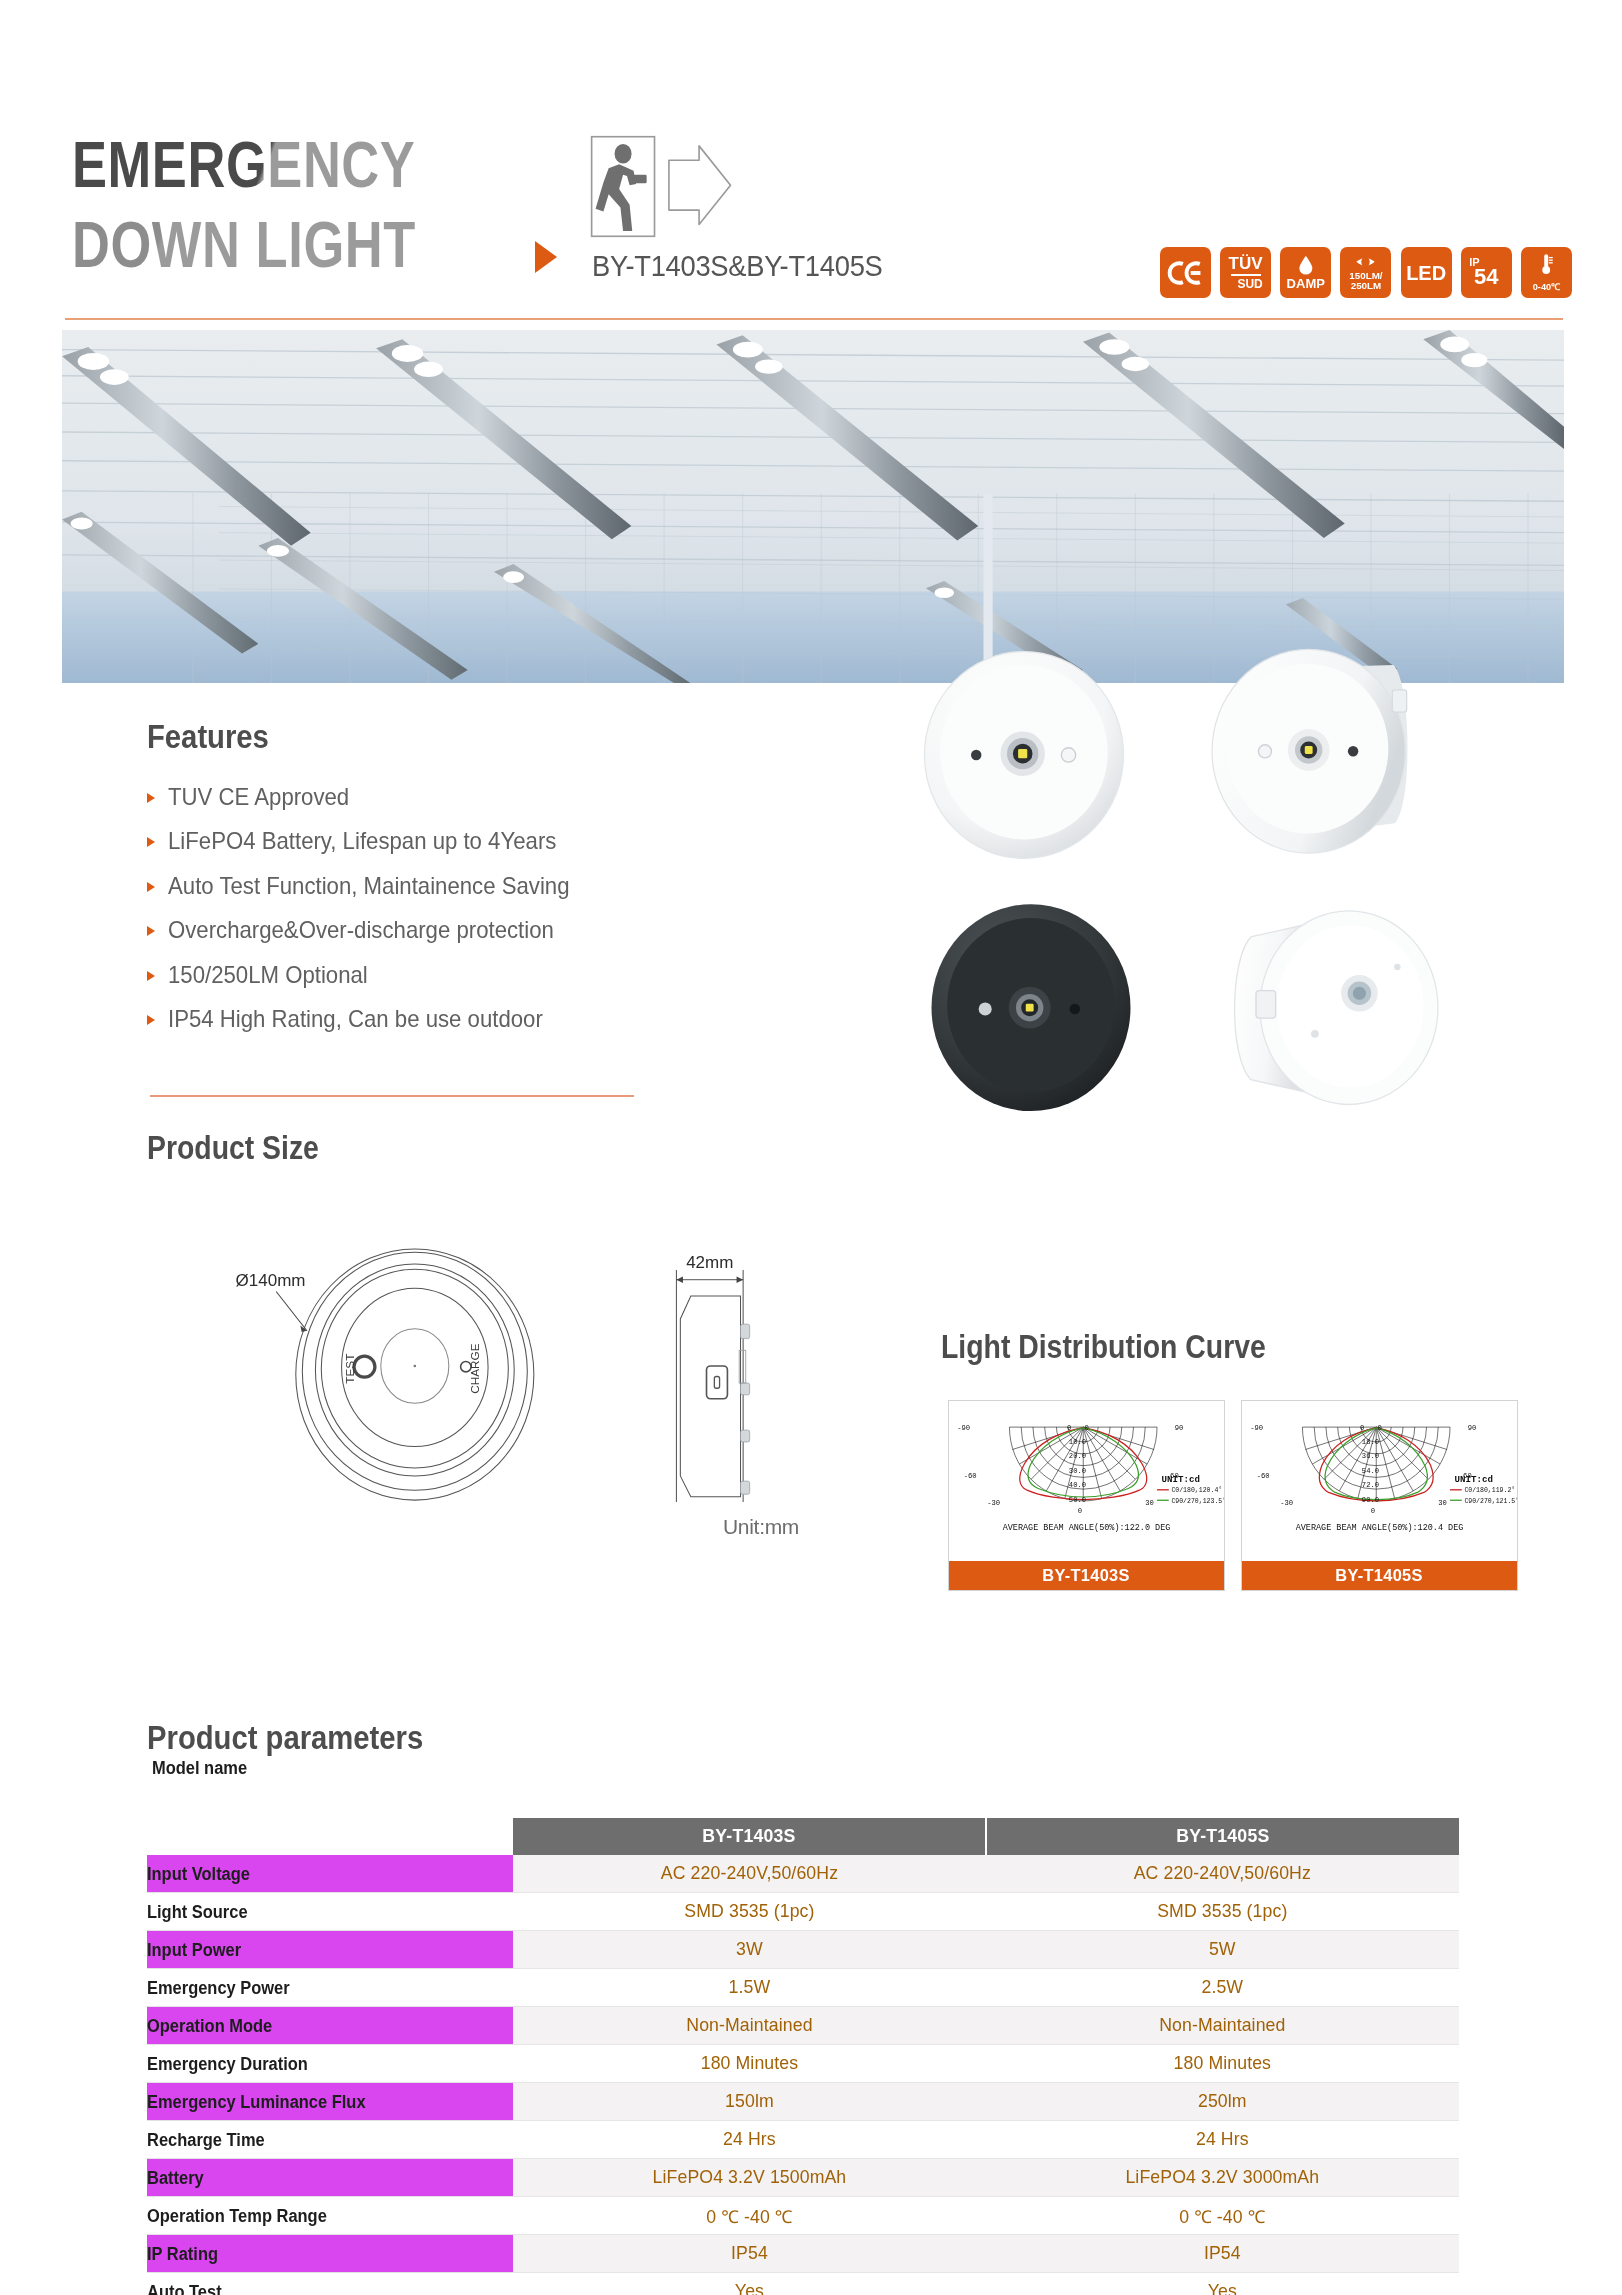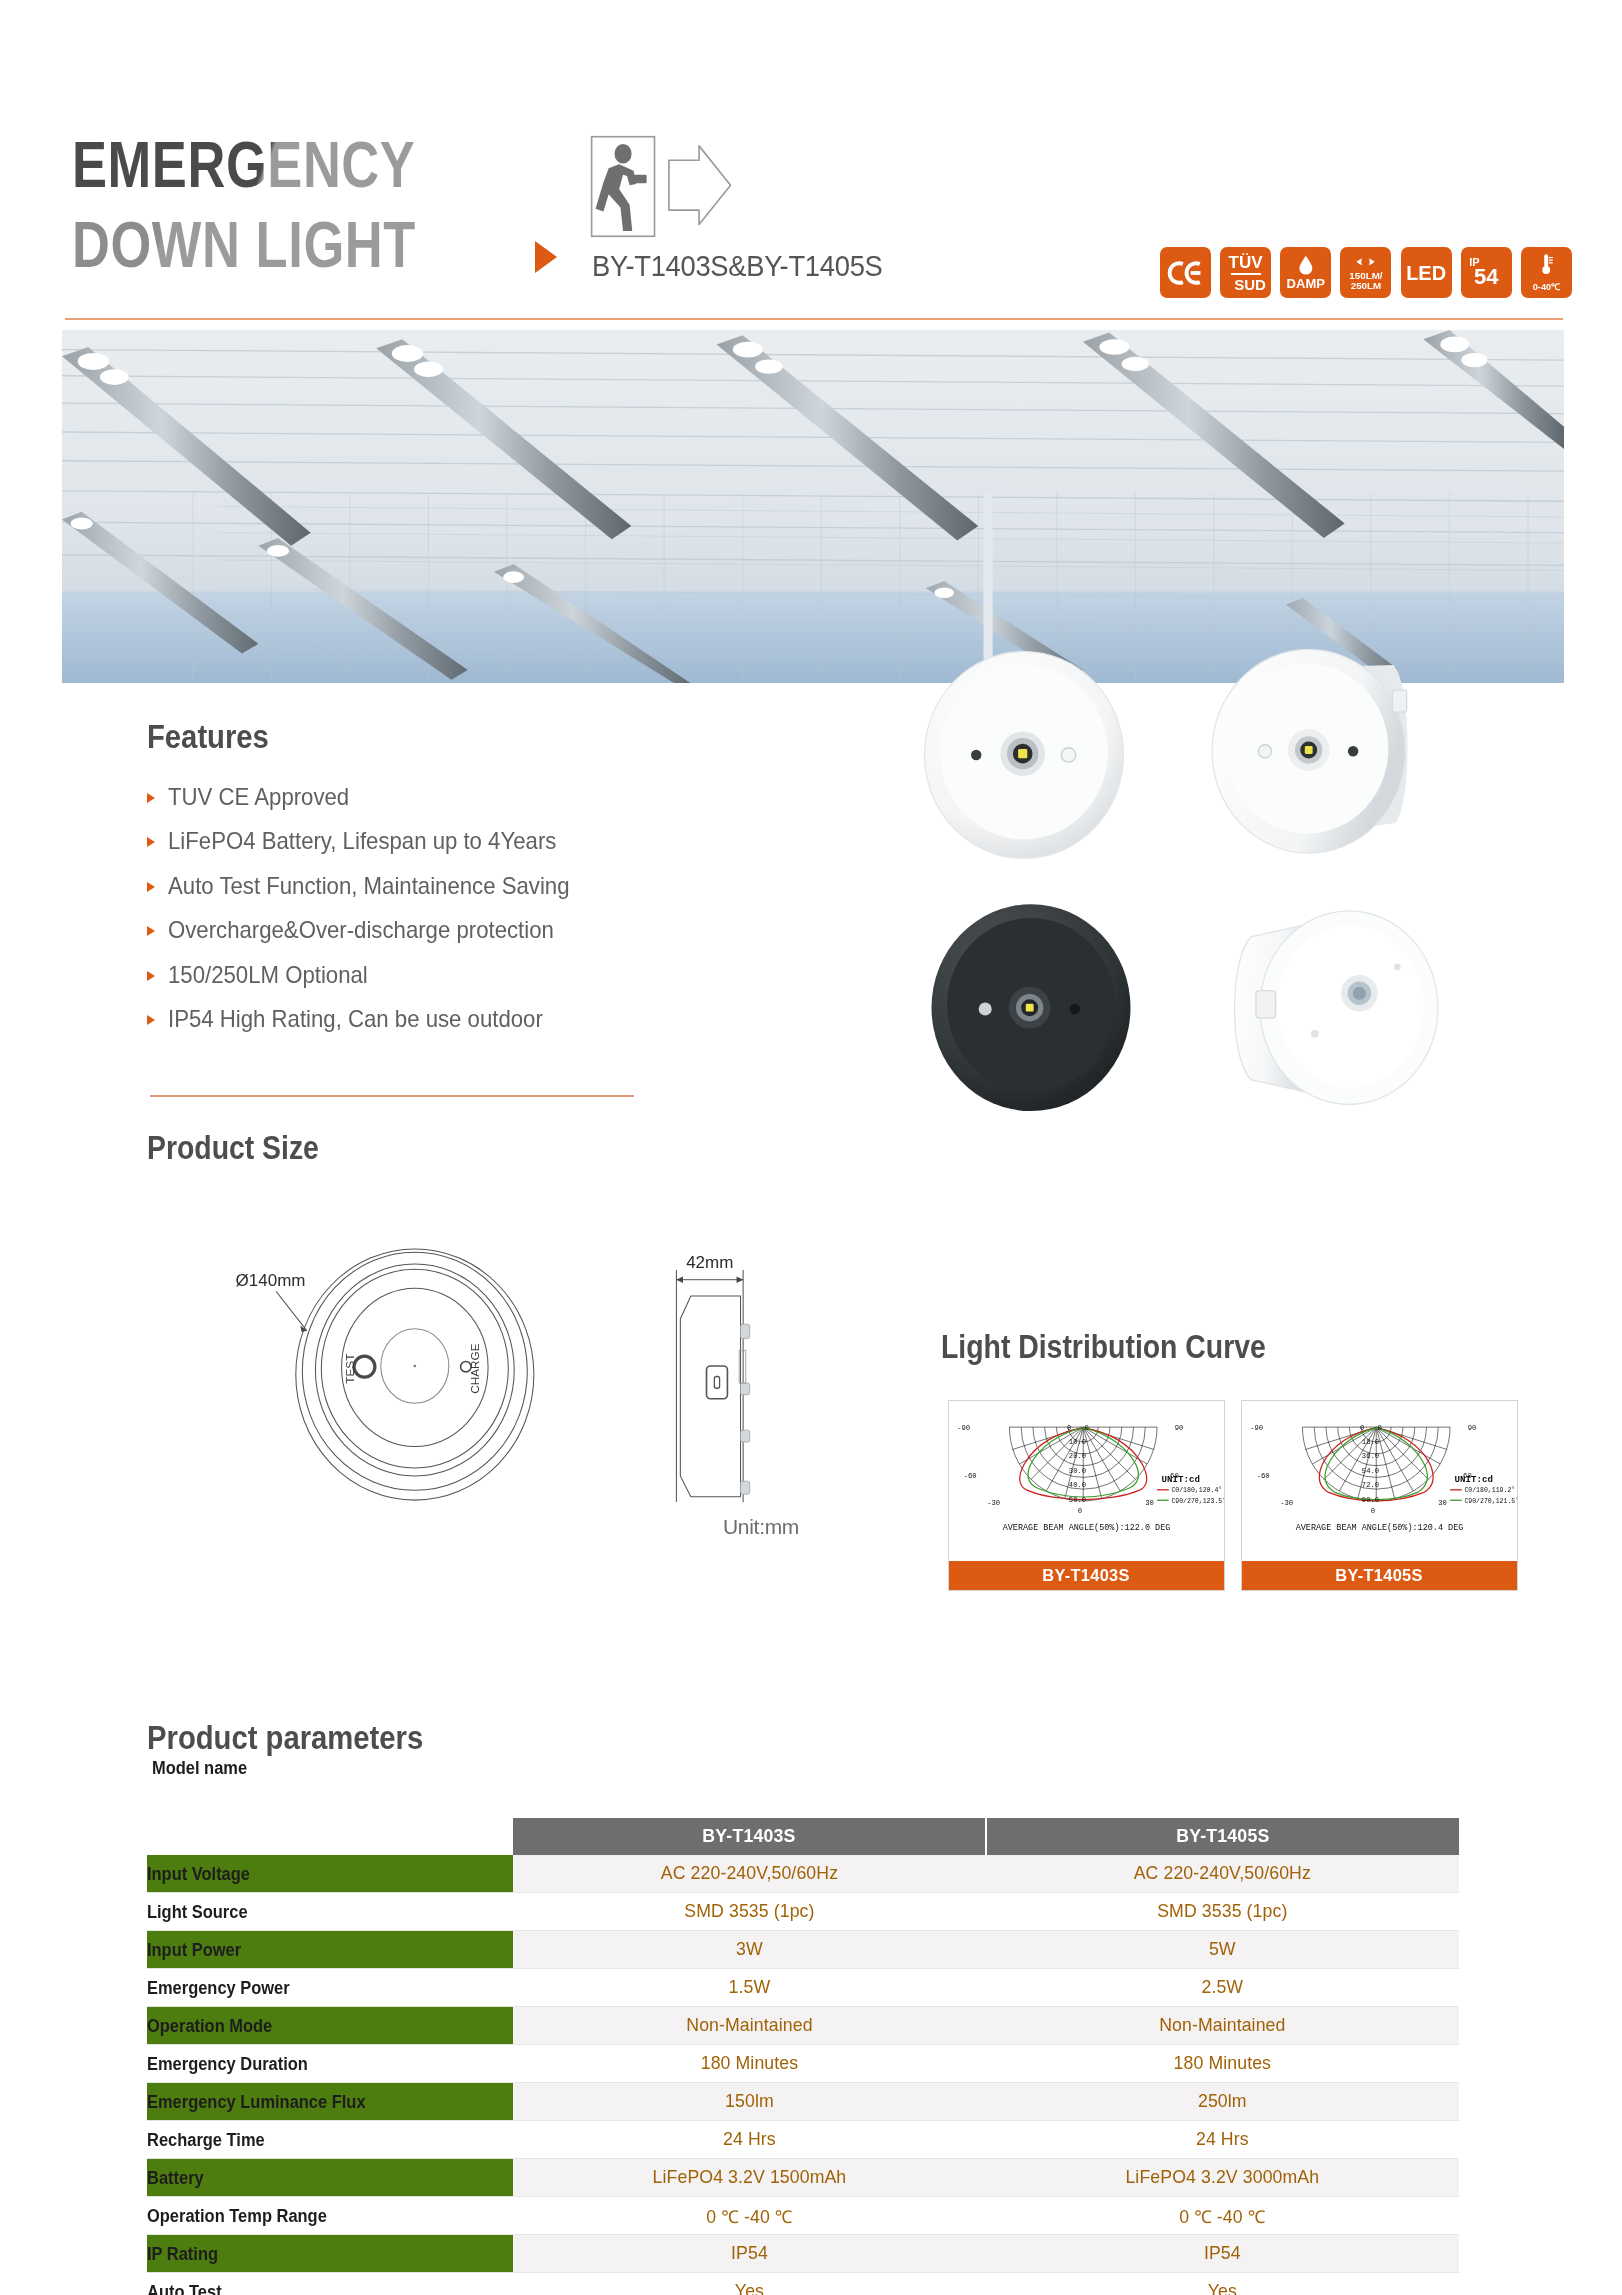--- a/index.html
+++ b/index.html
@@ -103,21 +103,21 @@
     font-weight:bold;font-size:18.3px;color:#1d1d1d;
     padding-left:5.2px;border-bottom:1.3px solid #e2e2e2;
     transform-origin:left center;white-space:nowrap;
   }
   td.rowlabel span{display:inline-block;transform:scaleX(0.9);transform-origin:left center;}
   td.val{
     font-size:17.7px;color:#a16207;text-align:center;border-bottom:1.3px solid #e6e6e6;
     letter-spacing:0.1px;
   }
   tr.alt td.val{background:#f4f2f2;}
-  tr.alt td.rowlabel{background:#4d7c0f;}
+  tr.alt td.rowlabel{background:#d946ef;}
 </style>
 </head>
 <body>
 
 <div class="page">
 
   <div class="header">
 
     <div class="title-block">
       <div class="title-line">EMERGENCY</div>
@@ -144,21 +144,21 @@
         <svg width="37" height="26" viewBox="0 0 56 40">
           <path d="M24 6 A15 15 0 1 0 24 34" fill="none" stroke="#fff" stroke-width="6"></path>
           <path d="M50 6 A15 15 0 1 0 50 34" fill="none" stroke="#fff" stroke-width="6"></path>
           <rect x="36" y="17" width="15" height="6" fill="#fff"></rect>
         </svg>
       </div>
 
       <div class="badge">
         <div class="bt" style="font-size:17px;">TÜV</div>
         <div style="width:30px;height:2px;background:#fff;margin:2px 0 2px;"></div>
-        <div class="bt" style="font-size:15px;margin-left:9px;">SUD</div>
+        <div class="bt" style="font-size:12px;margin-left:9px;">SUD</div>
       </div>
 
       <div class="badge">
         <svg width="15.7" height="19.6" viewBox="0 0 24 30">
           <path d="M12 1 C12 1 2 15 2 20 A10 10 0 0 0 22 20 C22 15 12 1 12 1 Z" fill="#fff"></path>
         </svg>
         <div class="bt" style="font-size:13px;margin-top:2px;">DAMP</div>
       </div>
 
       <div class="badge">

